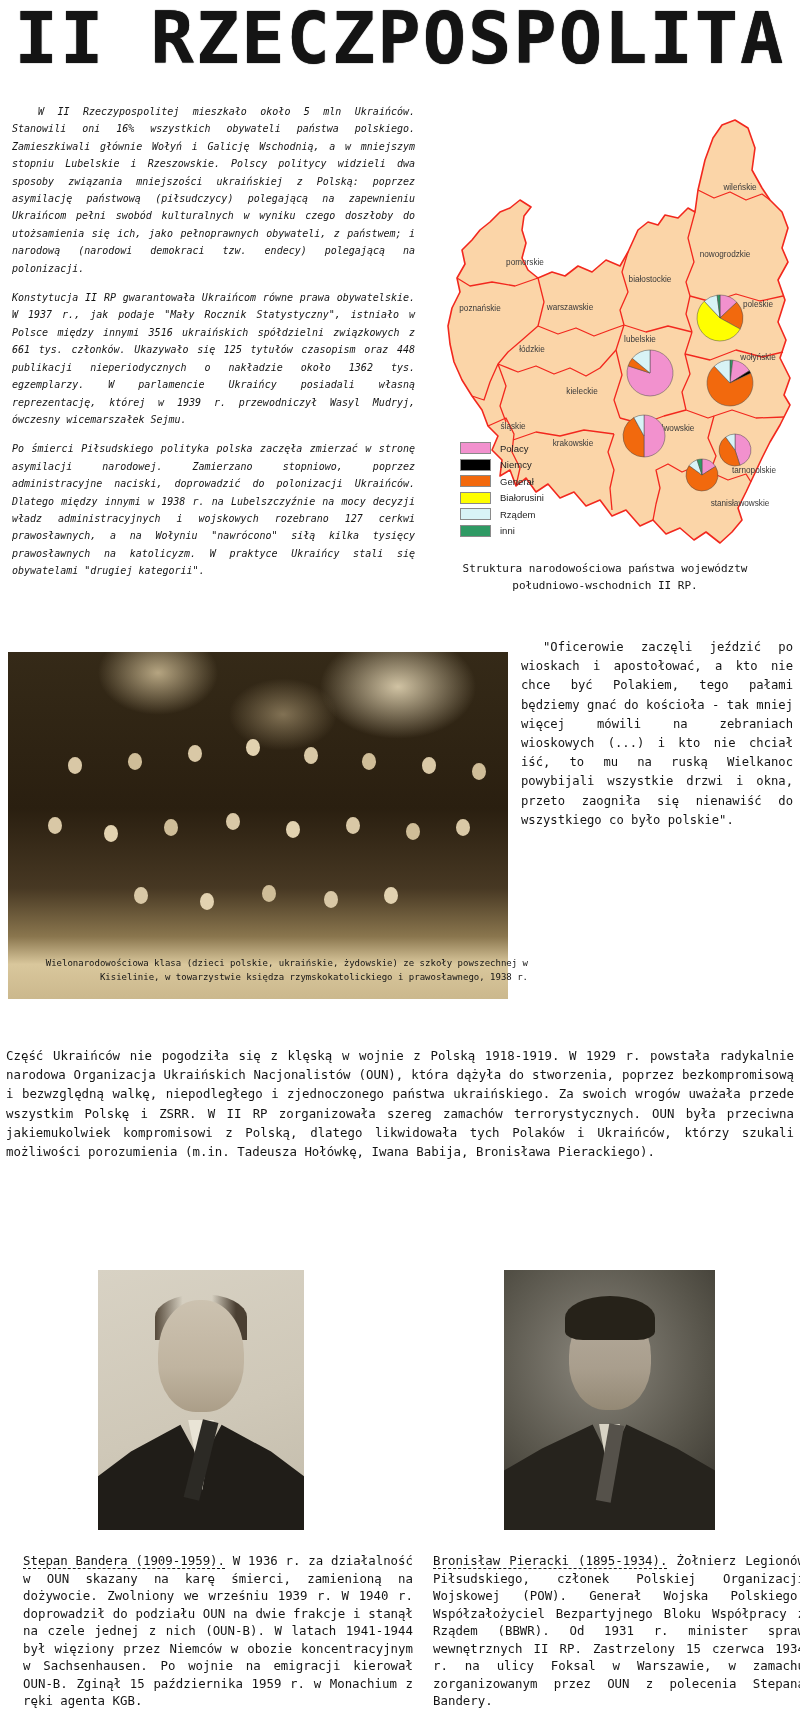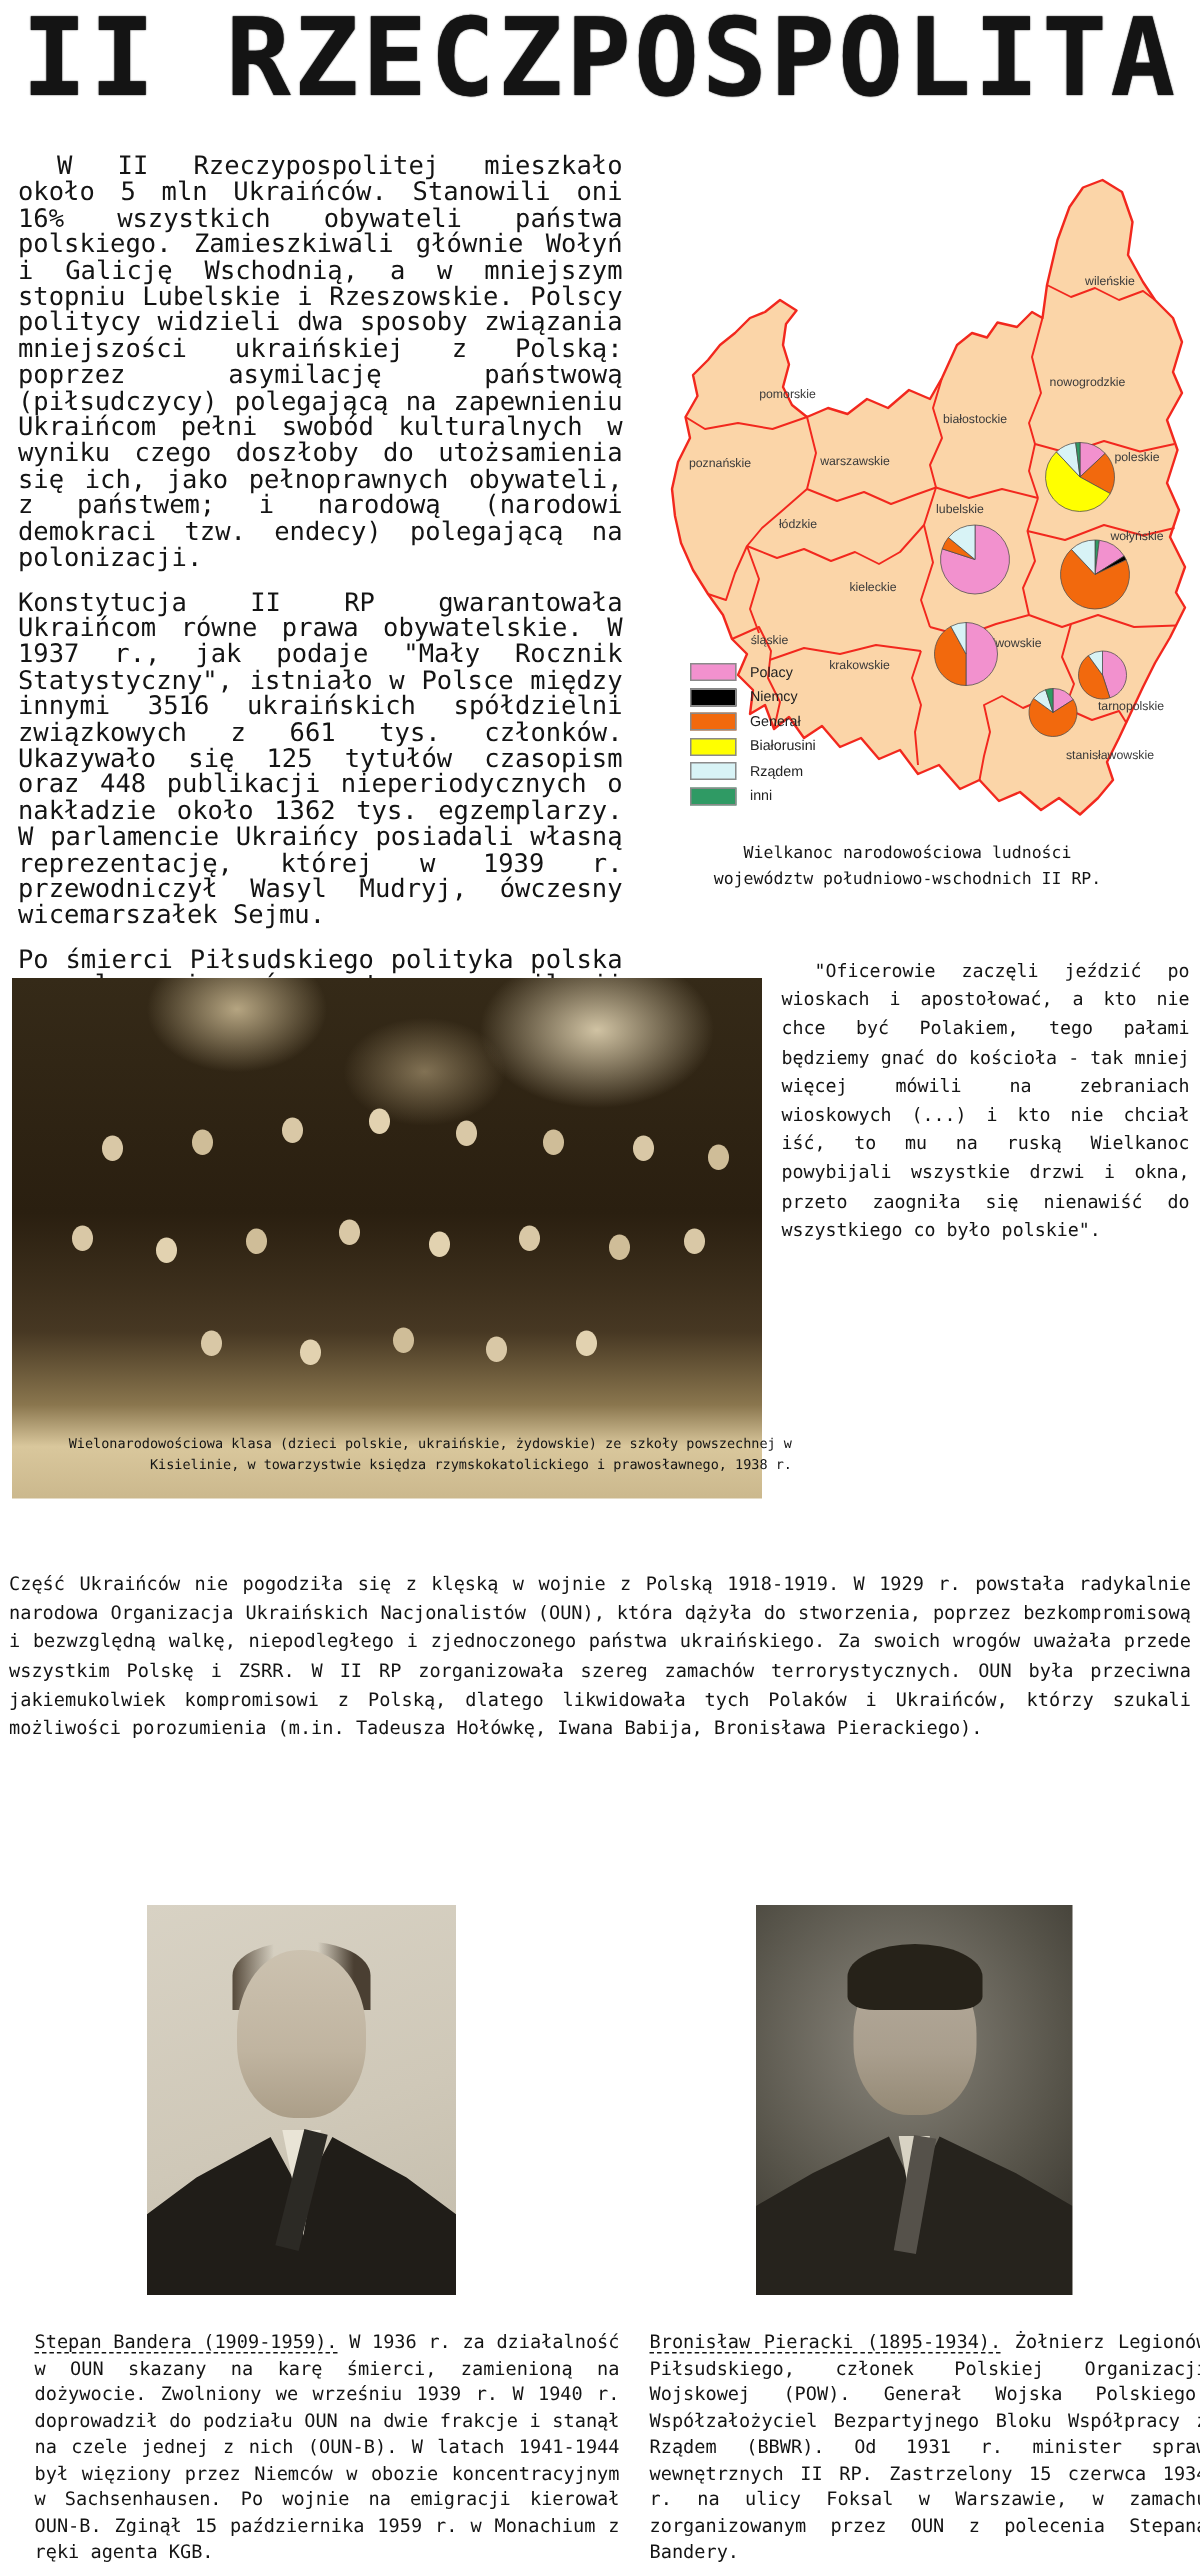--- a/index.html
+++ b/index.html
@@ -10,21 +10,21 @@
   .abs{position:absolute;}
   
   #title{
     left:0;top:-4px;width:800px;text-align:center;
     font-size:72px;font-weight:bold;letter-spacing:2px;
     font-family:"DejaVu Sans Mono",monospace;
     text-shadow:0 0 1px #000;
     white-space:nowrap;
   }
   
-  .typ{font-size:17px;line-height:17.4px;text-align:justify;}
+  .typ{font-size:10px;line-height:17.4px;text-align:justify;font-style:italic;}
   .typ p{margin:0 0 12px 0;}
   .typ p.indent{text-indent:26px;}
   #intro{left:12px;top:103px;width:403px;}
   #oun{left:6px;top:1046px;width:788px;font-size:12.4px;line-height:19.2px;text-align:justify;}
   .u-dash{text-decoration:underline dashed 1px;text-underline-offset:3px;}
   
   #quote{left:521px;top:638px;width:272px;font-size:12.2px;line-height:19.2px;text-align:justify;}
   #quote .src{display:block;margin-bottom:10px;}
   #quote .body{display:block;text-indent:22px;}
   
@@ -210,21 +210,21 @@
     <div class="leg-row">
         <span class="leg-sw" style="background: rgb(216, 243, 246);"></span>
         <span class="leg-lab">Rządem</span>
       </div>
     <div class="leg-row">
         <span class="leg-sw" style="background: rgb(47, 154, 100);"></span>
         <span class="leg-lab">inni</span>
       </div>
   </div>
 </div>
-<div id="map-caption" class="abs">Wielkanoc narodowościowa ludności województw południowo-wschodnich II RP.</div>
+<div id="map-caption" class="abs">Struktura narodowościowa państwa województw południowo-wschodnich II RP.</div>
 
 <div id="class-photo" class="abs"></div>
 <div id="photo-caption" class="abs">Wielonarodowościowa klasa (dzieci polskie, ukraińskie, żydowskie) ze szkoły powszechnej w Kisielinie, w towarzystwie księdza rzymskokatolickiego i prawosławnego, 1938 r.</div>
 
 <div id="quote" class="abs">
   <span class="body">"Oficerowie zaczęli jeździć po wioskach i apostołować, a kto nie chce być Polakiem, tego pałami będziemy gnać do kościoła - tak mniej więcej mówili na zebraniach wioskowych (...) i kto nie chciał iść, to mu na ruską Wielkanoc powybijali wszystkie drzwi i okna, przeto zaogniła się nienawiść do wszystkiego co było polskie".</span>
 </div>
 
 <div id="oun" class="abs">Część Ukraińców nie pogodziła się z klęską w wojnie z Polską 1918-1919. W 1929 r. powstała radykalnie narodowa Organizacja Ukraińskich Nacjonalistów (OUN), która dążyła do stworzenia, poprzez bezkompromisową i bezwzględną walkę, niepodległego i zjednoczonego państwa ukraińskiego. Za swoich wrogów uważała przede wszystkim Polskę i ZSRR. W II RP zorganizowała szereg zamachów terrorystycznych. OUN była przeciwna jakiemukolwiek kompromisowi z Polską, dlatego likwidowała tych Polaków i Ukraińców, którzy szukali możliwości porozumienia (m.in. Tadeusza Hołówkę, Iwana Babija, Bronisława Pierackiego).</div>
 

